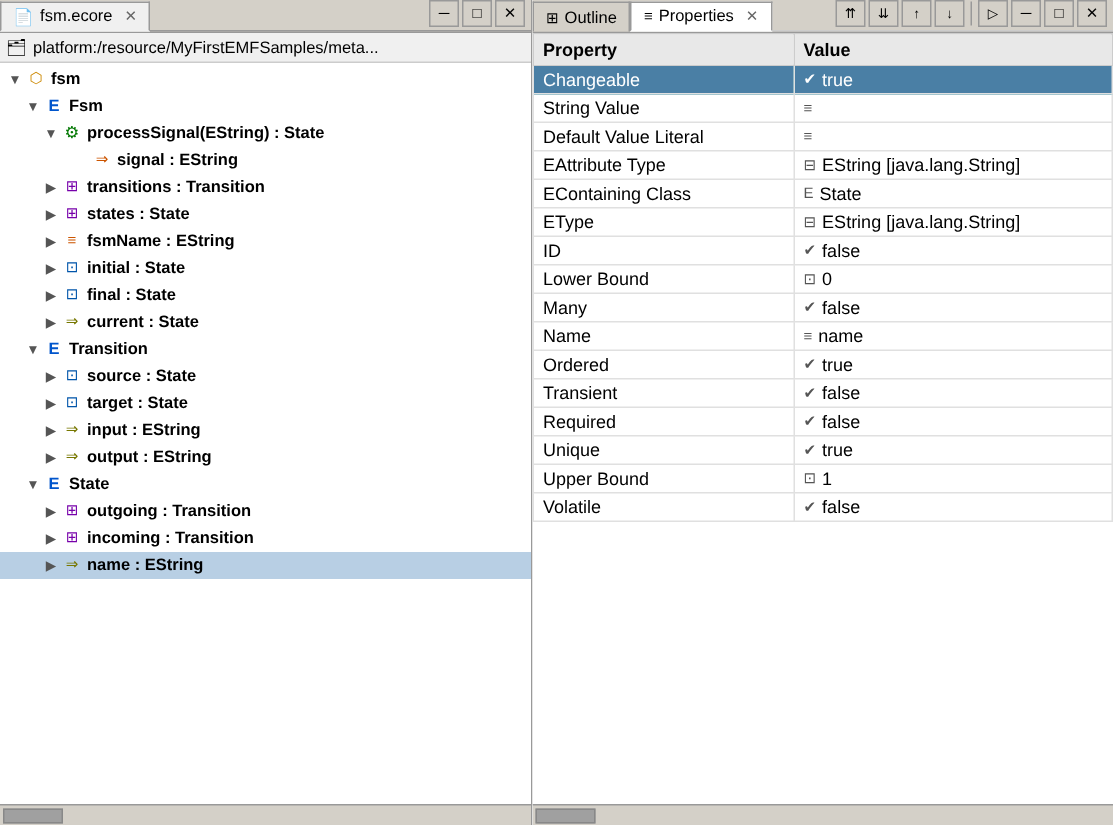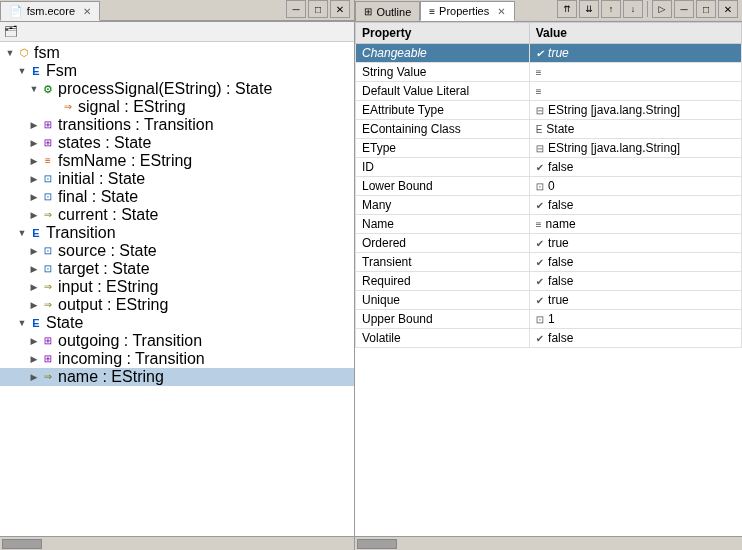--- a/index.html
+++ b/index.html
@@ -104,21 +104,22 @@
       display: inline-block;
       width: 16px;
       height: 16px;
       margin-right: 2px;
       font-size: 10px;
       text-align: center;
       line-height: 16px;
       flex-shrink: 0;
     }
     .item-label {
-      font-size: 16px;
+      font-size: 11px;
+      font-weight: bold;
     }
 
     
     .right-panel {
       flex: 1;
       display: flex;
       flex-direction: column;
       background: #ffffff;
       overflow: hidden;
     }
@@ -244,20 +245,21 @@
       <div style="flex:1; border-bottom:1px solid #999; height:20px;"></div>
       <div style="display:flex; gap:2px; padding:2px 4px; border-bottom:1px solid #999;">
         <div class="toolbar-btn">─</div>
         <div class="toolbar-btn">□</div>
         <div class="toolbar-btn">✕</div>
       </div>
     </div>
 
     <div class="left-panel-path">
       <span>🗂</span>
+      <span>platform:/resource/MyFirstEMFSamples/meta...</span>
     </div>
 
     <div class="tree-area">
 
       <div class="tree-item">
         <span class="indent" style="width:4px;"></span>
         <span class="expand-icon">▼</span>
         <span class="item-icon" style="color:#cc8800;">⬡</span>
         <span class="item-label">fsm</span>
       </div>
@@ -422,21 +424,21 @@
 
     <div class="properties-table">
       <table>
         <thead>
           <tr>
             <th style="width:45%;">Property</th>
             <th style="width:55%;">Value</th>
           </tr>
         </thead>
         <tbody id="properties-tbody">
-        <tr style="background: #14b8a6; color: white; font-style: italic;">
+        <tr style="background: #14b8a6; color: white;">
               <td style="color: white;">Changeable</td>
               <td style="color: white;">
                 <div class="value-cell">
                   <span class="val-icon-white">✔</span>
                   <span>true</span>
                 </div>
               </td>
             </tr>
             <tr>
               <td>String Value</td>

